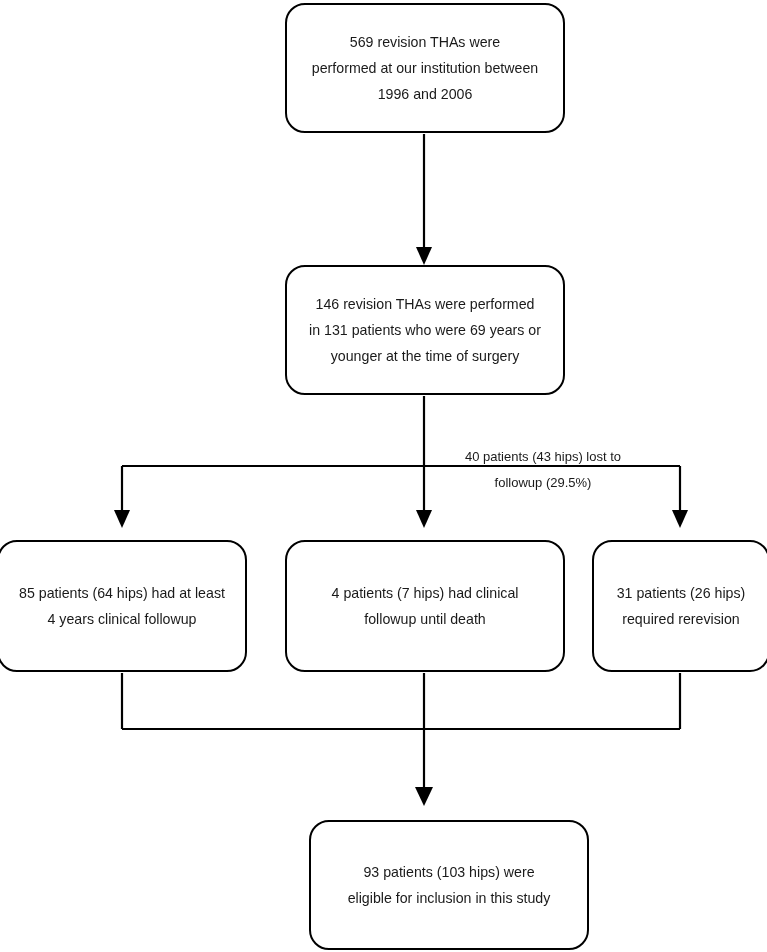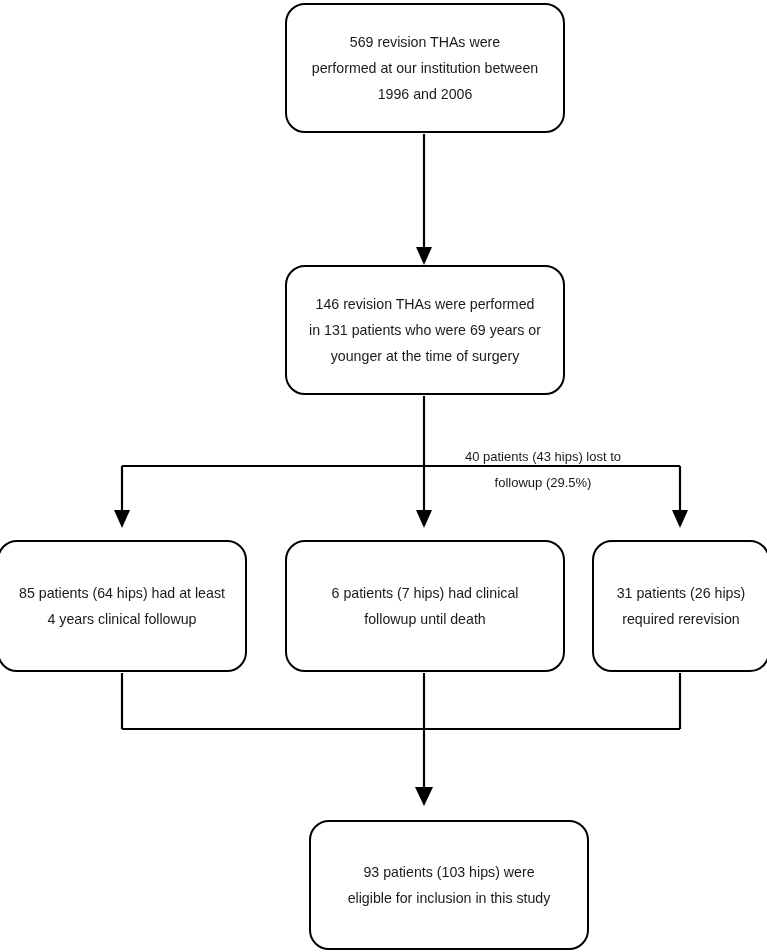--- a/index.html
+++ b/index.html
@@ -110,21 +110,21 @@
     <span class="node-text">40 patients (43 hips) lost to
 followup (29.5%)</span>
   </div>
 
   <div class="node" style="left:-3px; top:540px; width:250px; height:132px;">
     <span class="node-text">85 patients (64 hips) had at least
 4 years clinical followup</span>
   </div>
 
   <div class="node" style="left:285px; top:540px; width:280px; height:132px;">
-    <span class="node-text">6 patients (7 hips) had clinical
+    <span class="node-text">4 patients (7 hips) had clinical
 followup until death</span>
   </div>
 
   <div class="node" style="left:592px; top:540px; width:178px; height:132px;">
     <span class="node-text">31 patients (26 hips)
 required rerevision</span>
   </div>
 
   <div class="node" style="left:285px; top:820px; width:280px; height:130px;margin-left:24px;">
     <span class="node-text">93 patients (103 hips) were

